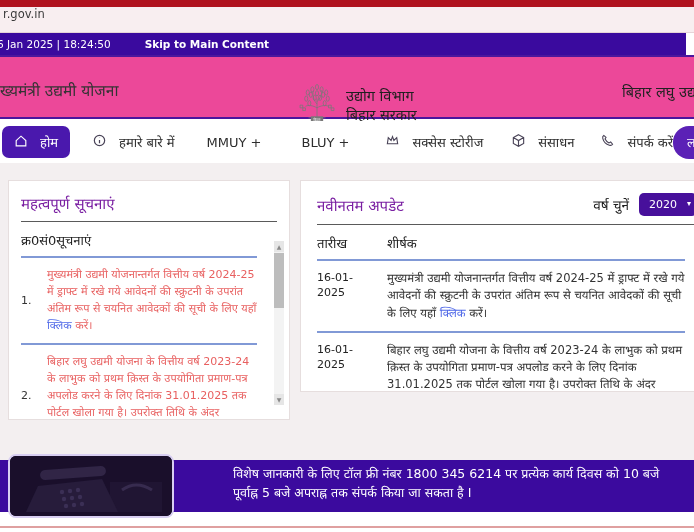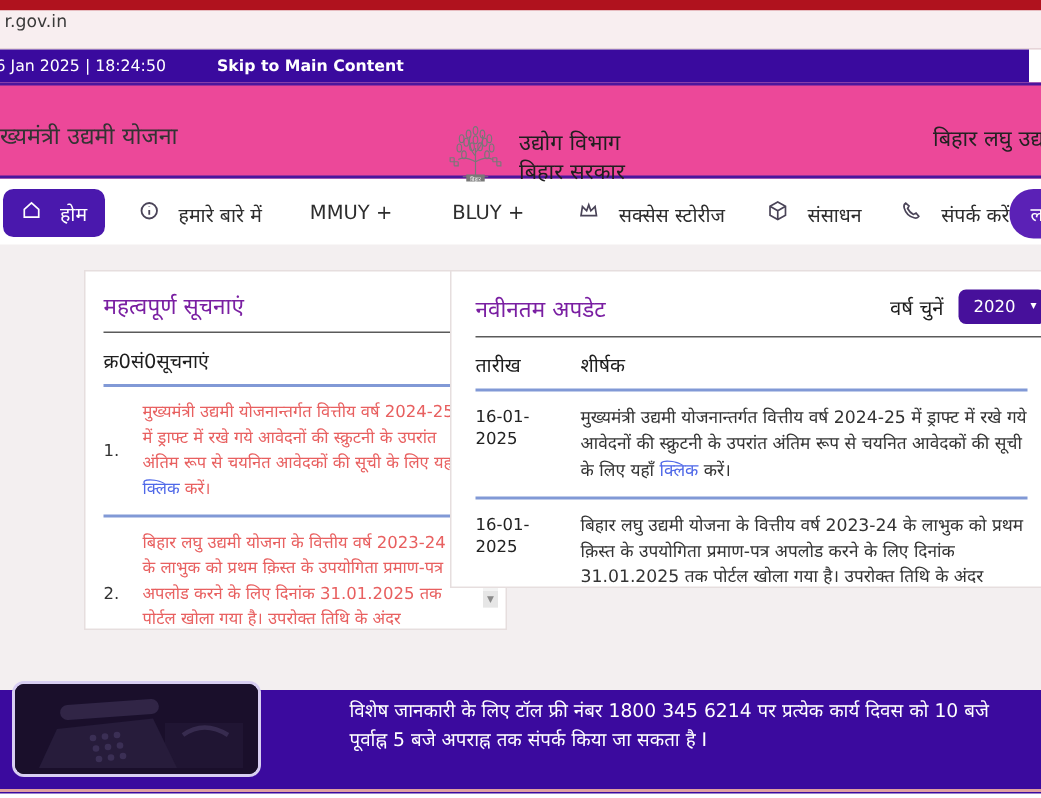--- a/index.html
+++ b/index.html
@@ -31,21 +31,21 @@
   .nav-item svg { flex:none; }
   .chip-home { background:#4a18ad; color:#fff; border-radius:7px; padding:7px 12px; margin-left:2px; }
   .it-about { margin-left:22px; } .it-mmuy { margin-left:32px; } .it-bluy { margin-left:40px; }
   .it-success { margin-left:36px; } .it-res { margin-left:28px; } .it-contact { margin-left:26px; }
   .btn-login { margin-left:auto; margin-right:-8px; background:#5b21b6; color:#fff; border-radius:16px;
                padding:8px 14px; font-size:12.5px; white-space:nowrap; cursor:pointer; }
 
   .main { position:absolute; top:163px; left:0; width:694px; height:297px; background:#f3eff0; }
 
   .card { position:absolute; background:#fff; border:1px solid #e6dede; }
-  .card-l { left:8px; top:17px; width:282px; height:240px; padding:12px 12px 0 12px; overflow:hidden;margin-left:48px; }
+  .card-l { left:8px; top:17px; width:282px; height:240px; padding:12px 12px 0 12px; overflow:hidden; }
   .card-r { left:300px; top:17px; width:400px; height:212px; padding:12px 0 0 16px; overflow:hidden; }
 
   .card-title { font-size:15px; color:#7a1fa2; font-weight:500; }
   .title-hr { border:none; border-top:1px solid #5a5a5a; margin-top:8px; }
 
   .thead { display:flex; font-size:13px; color:#1e1e1e; padding:9px 0 7px 0; border-bottom:2px solid #8199d6; }
   .card-l .thead, .card-l .nlist { margin-right:20px; }
   .nrow { display:flex; padding:8px 0 9px 0; border-bottom:2px solid #8199d6; }
   .nrow:last-child { border-bottom:none; }
   .nrow .sno { flex:none; width:26px; font-size:11px; color:#333; align-self:center; }
@@ -64,21 +64,21 @@
   .year-select { position:relative; background:#47109b; color:#fff; font-size:11px; border-radius:5px;
                  padding:5px 20px 5px 10px; margin-right:-22px; cursor:pointer; white-space:nowrap; }
   .year-select .caret { position:absolute; right:6px; top:6px; font-size:8px; }
   .card-r .thead, .card-r .urow { margin-right:14px; gap:26px; }
   .card-r .thead .dcol { width:44px; flex:none; }
   .urow { display:flex; padding:9px 0; border-bottom:2px solid #8199d6; }
   .urow:last-child { border-bottom:none; }
   .urow .udate { flex:none; width:44px; font-size:11px; color:#222; line-height:1.4; }
   .urow .utext { font-size:11.5px; color:#333; line-height:1.5; }
 
-  .footer-band { position:absolute; top:460px; left:0; width:694px; height:69px; background:#3b0a9e; }
+  .footer-band { position:absolute; top:460px; left:0; width:694px; height:52px; background:#3b0a9e; }
   .phone-img { position:absolute; left:8px; top:-6px; width:166px; height:64px; border:2px solid #d8cef2;
                border-radius:8px; overflow:hidden; background:#141019; }
   .helpline { position:absolute; left:233px; top:5px; width:432px; color:#fff; font-size:12.5px;
               line-height:1.5; font-weight:500; }
 
   .bottom-line { position:absolute; top:526px; left:0; width:694px; height:2px; background:#dfa0a0; }
 </style>
 </head>
 <body>
 

